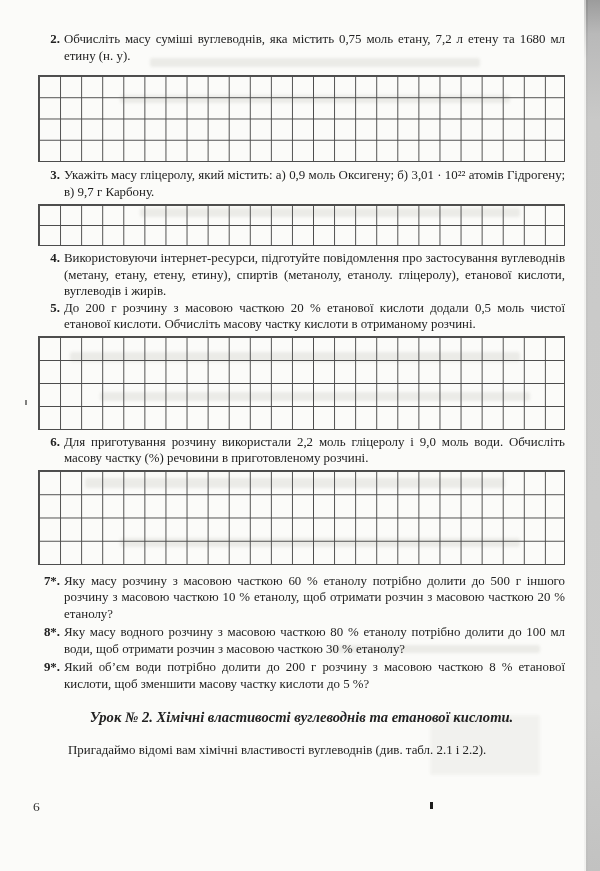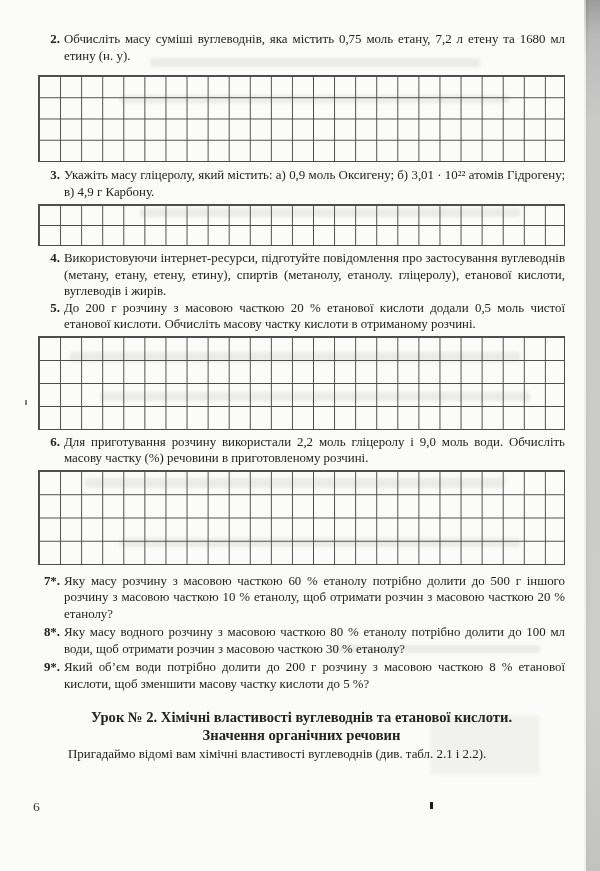--- a/index.html
+++ b/index.html
@@ -43,23 +43,23 @@
   .g2{--rh:20px;height:40px;margin-top:4px;}
   .g3{--rh:23px;height:92px;margin-top:3px;}
   .g4{--rh:23.25px;height:93px;margin-top:3px;}
   .mt5{margin-top:5px;}
   .mt4{margin-top:4px;}
   .mt2{margin-top:2px;}
   .mt8{margin-top:8px;}
   .lesson-heading{
     margin-top:17px;
     text-align:center;font-weight:bold;
-    font-size:14.6px;line-height:17.5px;
+    font-size:14.6px;line-height:17.5px;font-style:italic;
   }
-  .intro{margin-top:2px;padding-left:30px;}
+  .intro{margin-top:15px;padding-left:30px;}
   .list-item{padding-left:24px;}
   .page-number{
     position:absolute;left:33px;top:799px;
     font-size:13.5px;color:#333;
   }
   
   .bleed{
     position:absolute;background:#8d8d7e;opacity:.14;
     filter:blur(1.6px);border-radius:2px;pointer-events:none;
   }
@@ -86,21 +86,21 @@
 
     <div class="problem">
       <span class="pnum">2.</span>
       <div class="ptext">Обчисліть масу суміші вуглеводнів, яка містить 0,75 моль етану, 7,2 л етену та 1680 мл етину (н. у).</div>
     </div>
 
     <div class="grid g1"></div>
 
     <div class="problem mt5">
       <span class="pnum">3.</span>
-      <div class="ptext">Укажіть масу гліцеролу, який містить: а) 0,9 моль Оксигену; б) 3,01 · 10²² атомів Гідрогену; в) 4,9 г Карбону.</div>
+      <div class="ptext">Укажіть масу гліцеролу, який містить: а) 0,9 моль Оксигену; б) 3,01 · 10²² атомів Гідрогену; в) 9,7 г Карбону.</div>
     </div>
 
     <div class="grid g2"></div>
 
     <div class="problem mt4">
       <span class="pnum">4.</span>
       <div class="ptext">Використовуючи інтернет-ресурси, підготуйте повідомлення про застосування вуглеводнів (метану, етану, етену, етину), спиртів (метанолу, етанолу. гліцеролу), етанової кислоти, вуглеводів і жирів.</div>
     </div>
 
     <div class="problem">
@@ -128,21 +128,20 @@
     </div>
 
     <div class="problem mt2">
       <span class="pnum">9*.</span>
       <div class="ptext">Який об’єм води потрібно долити до 200 г розчину з масовою часткою 8 % етанової кислоти, щоб зменшити масову частку кислоти до 5 %?</div>
     </div>
 
 
     <div class="lesson-heading">
       <div>Урок № 2. Хімічні властивості вуглеводнів та етанової кислоти.</div>
-      <div>Значення органічних речовин</div>
     </div>
 
     <div class="intro">Пригадаймо відомі вам хімічні властивості вуглеводнів (див. табл. 2.1 і 2.2).</div>
 
 
   </div>
 
   <div class="page-number">6</div>
 
   <div class="ink-mark" style="left:430px;top:802px;width:3px;height:7px;"></div>

